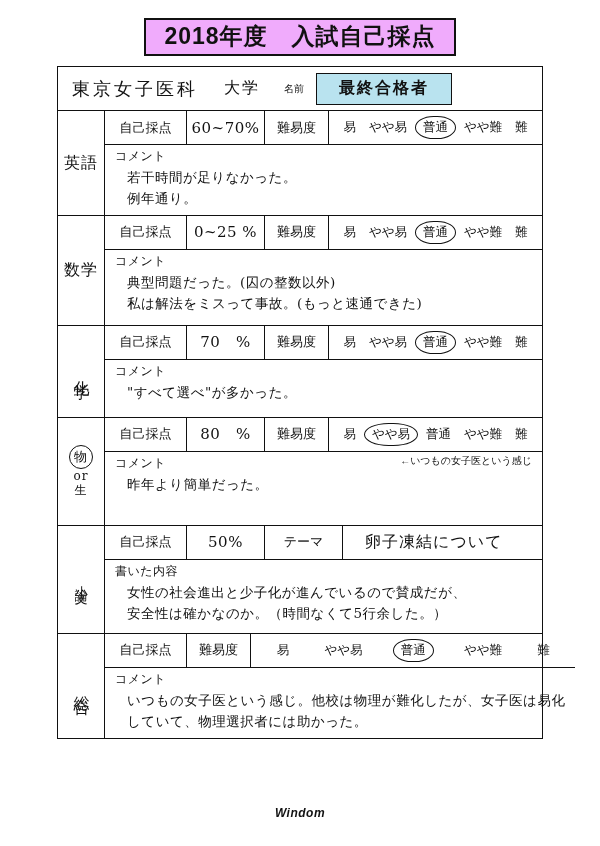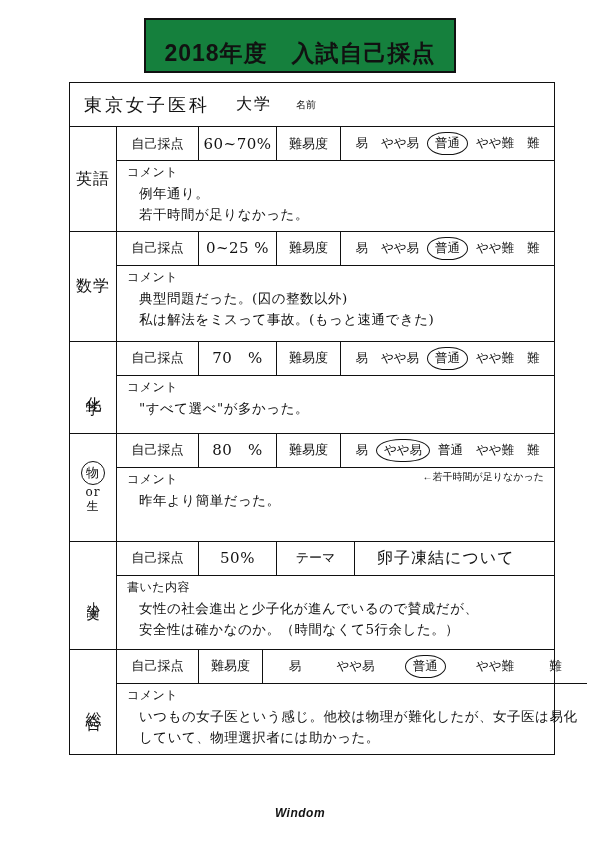--- a/index.html
+++ b/index.html
@@ -27,38 +27,37 @@
   .title-wrap {
     position: absolute;
     top: 18px;
     left: 0;
     width: 600px;
     text-align: center;
   }
   .title-box {
     display: inline-block;
     border: 2px solid #111;
-    padding: 20px 18px 5px 18px;
+    padding: 3px 18px 5px 18px;
     font-size: 23px;
     font-weight: bold;
     letter-spacing: 1px;
     line-height: 1.15;
-    background: #15803d;
+    background: #f0abfc;
   }
 
   
   .sheet {
     position: absolute;
     left: 57px;
-    top: 82px;
+    top: 66px;
     width: 486px;
     border: 1.5px solid #111;
     box-sizing: border-box;
     background: #fff;
-    margin-left: 12px;
   }
 
   
   .hdr {
     display: flex;
     align-items: center;
     height: 44px;
     border-bottom: 1.5px solid #111;
     box-sizing: border-box;
   }
@@ -265,42 +264,43 @@
   <div class="title-wrap">
     <div class="title-box">2018年度　入試自己採点</div>
   </div>
 
   <div class="sheet">
 
     <div class="hdr">
       <div class="hdr-school">東京女子医科</div>
       <div class="hdr-univ">大学</div>
       <div class="hdr-namelabel">名前</div>
+      <div class="hdr-badge">最終合格者</div>
     </div>
 
     <div class="subject h-eng">
       <div class="subj-label">英語</div>
       <div class="subj-body">
         <div class="score-row">
           <div class="cell c-score-label">自己採点</div>
           <div class="cell c-score-val">60~70%</div>
           <div class="cell c-diff-label">難易度</div>
           <div class="c-choices">
             <span class="choice">易</span>
             <span class="choice">やや易</span>
             <span class="choice sel">普通</span>
             <span class="choice">やや難</span>
             <span class="choice">難</span>
           </div>
         </div>
         <div class="comment-block">
           <div class="comment-label">コメント</div>
           <div class="comment-text">
+            <div>若干時間が足りなかった。</div>
             <div>例年通り。</div>
-            <div>若干時間が足りなかった。</div>
           </div>
         </div>
       </div>
     </div>
 
     <div class="subject h-math">
       <div class="subj-label">数学</div>
       <div class="subj-body">
         <div class="score-row">
           <div class="cell c-score-label">自己採点</div>
@@ -366,21 +366,21 @@
           <div class="c-choices">
             <span class="choice">易</span>
             <span class="choice sel">やや易</span>
             <span class="choice">普通</span>
             <span class="choice">やや難</span>
             <span class="choice">難</span>
           </div>
         </div>
         <div class="comment-block">
           <div class="comment-label">コメント</div>
-          <div class="note-right">←若干時間が足りなかった</div>
+          <div class="note-right">←いつもの女子医という感じ</div>
           <div class="comment-text">
             <div>昨年より簡単だった。</div>
           </div>
         </div>
       </div>
     </div>
 
     <div class="subject h-essay">
       <div class="subj-label small">
         <span class="vert">小論文</span>

